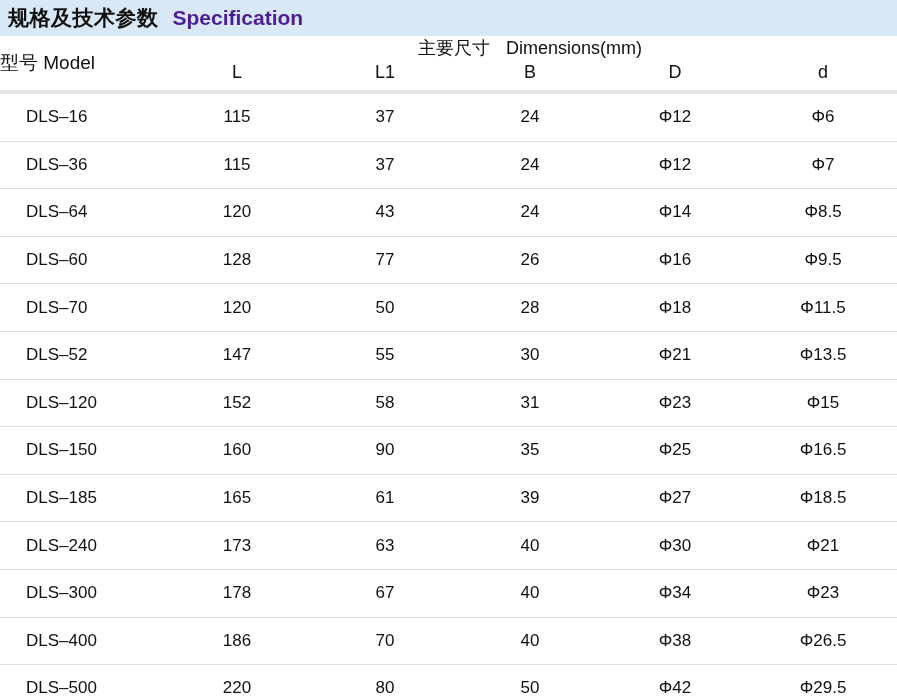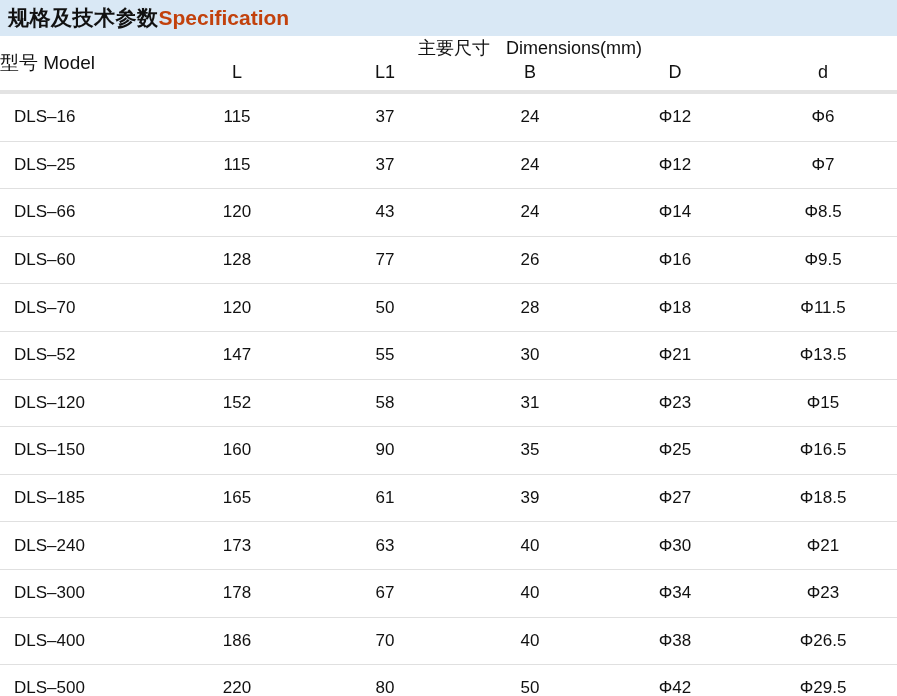--- a/index.html
+++ b/index.html
@@ -30,21 +30,22 @@
   }
   .title-cn {
     font-size: 21px;
     font-weight: bold;
     color: #111111;
     letter-spacing: 0.5px;
   }
   .title-en {
     font-size: 21px;
     font-weight: bold;
-    color: #c2410c;
+    color: #4c1d95;
+    margin-left: 14px;
   }
   table.spec {
     width: 897px;
     border-collapse: collapse;
     table-layout: fixed;
   }
   table.spec col.c-model { width: 163px; }
   table.spec col.c-l     { width: 148px; }
   table.spec col.c-l1    { width: 148px; }
   table.spec col.c-b     { width: 142px; }
@@ -86,21 +87,21 @@
   tbody tr td {
     height: 44.6px;
     font-size: 17px;
     border-bottom: 1px solid #e0e0e0;
     text-align: center;
     vertical-align: middle;
     color: #111111;
   }
   tbody tr td.model {
     text-align: left;
-    padding-left: 14px;
+    padding-left: 26px;
   }
   tbody tr:last-child td {
     border-bottom: none;
   }
 </style>
 </head>
 <body>
 
 <div class="sheet">
 
@@ -139,29 +140,29 @@
     <tbody id="rows-body">
         <tr>
           <td class="model">DLS–16</td>
           <td>115</td>
           <td>37</td>
           <td>24</td>
           <td>Φ12</td>
           <td>Φ6</td>
         </tr>
         <tr>
-          <td class="model">DLS–25</td>
+          <td class="model">DLS–36</td>
           <td>115</td>
           <td>37</td>
           <td>24</td>
           <td>Φ12</td>
           <td>Φ7</td>
         </tr>
         <tr>
-          <td class="model">DLS–66</td>
+          <td class="model">DLS–64</td>
           <td>120</td>
           <td>43</td>
           <td>24</td>
           <td>Φ14</td>
           <td>Φ8.5</td>
         </tr>
         <tr>
           <td class="model">DLS–60</td>
           <td>128</td>
           <td>77</td>

